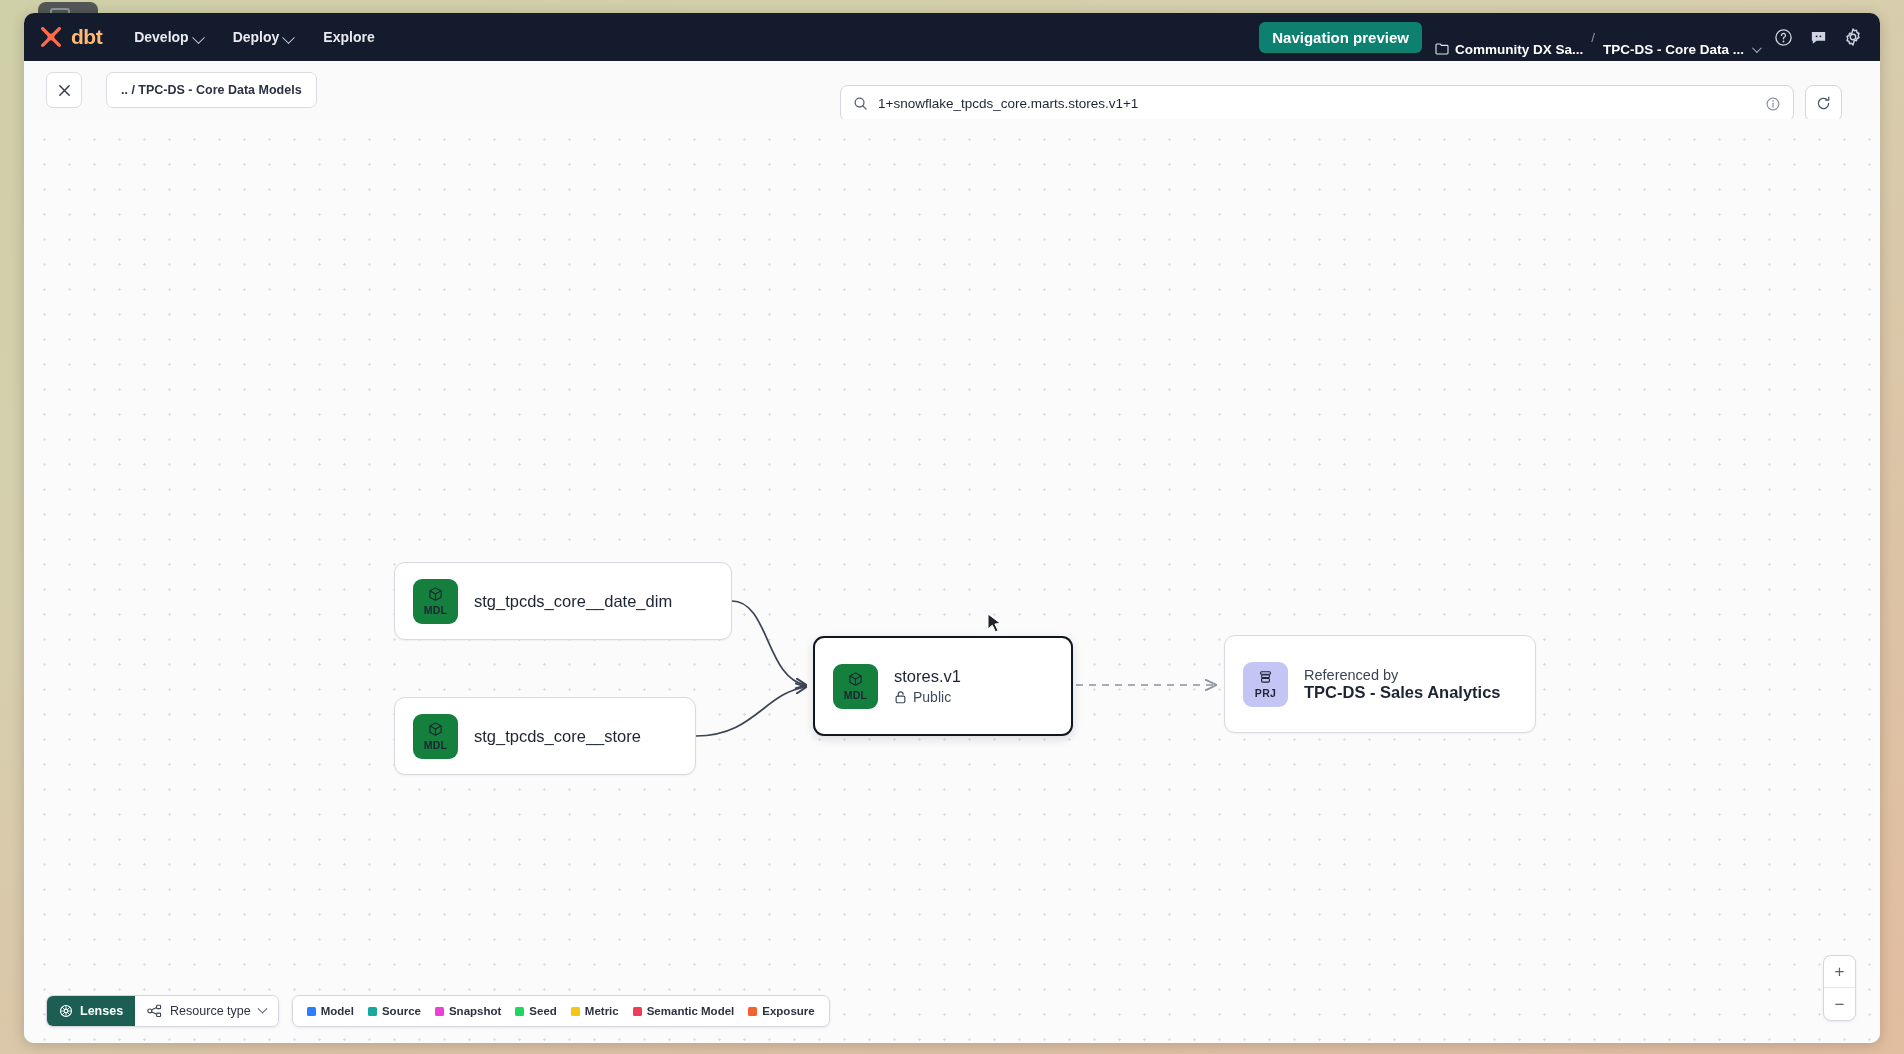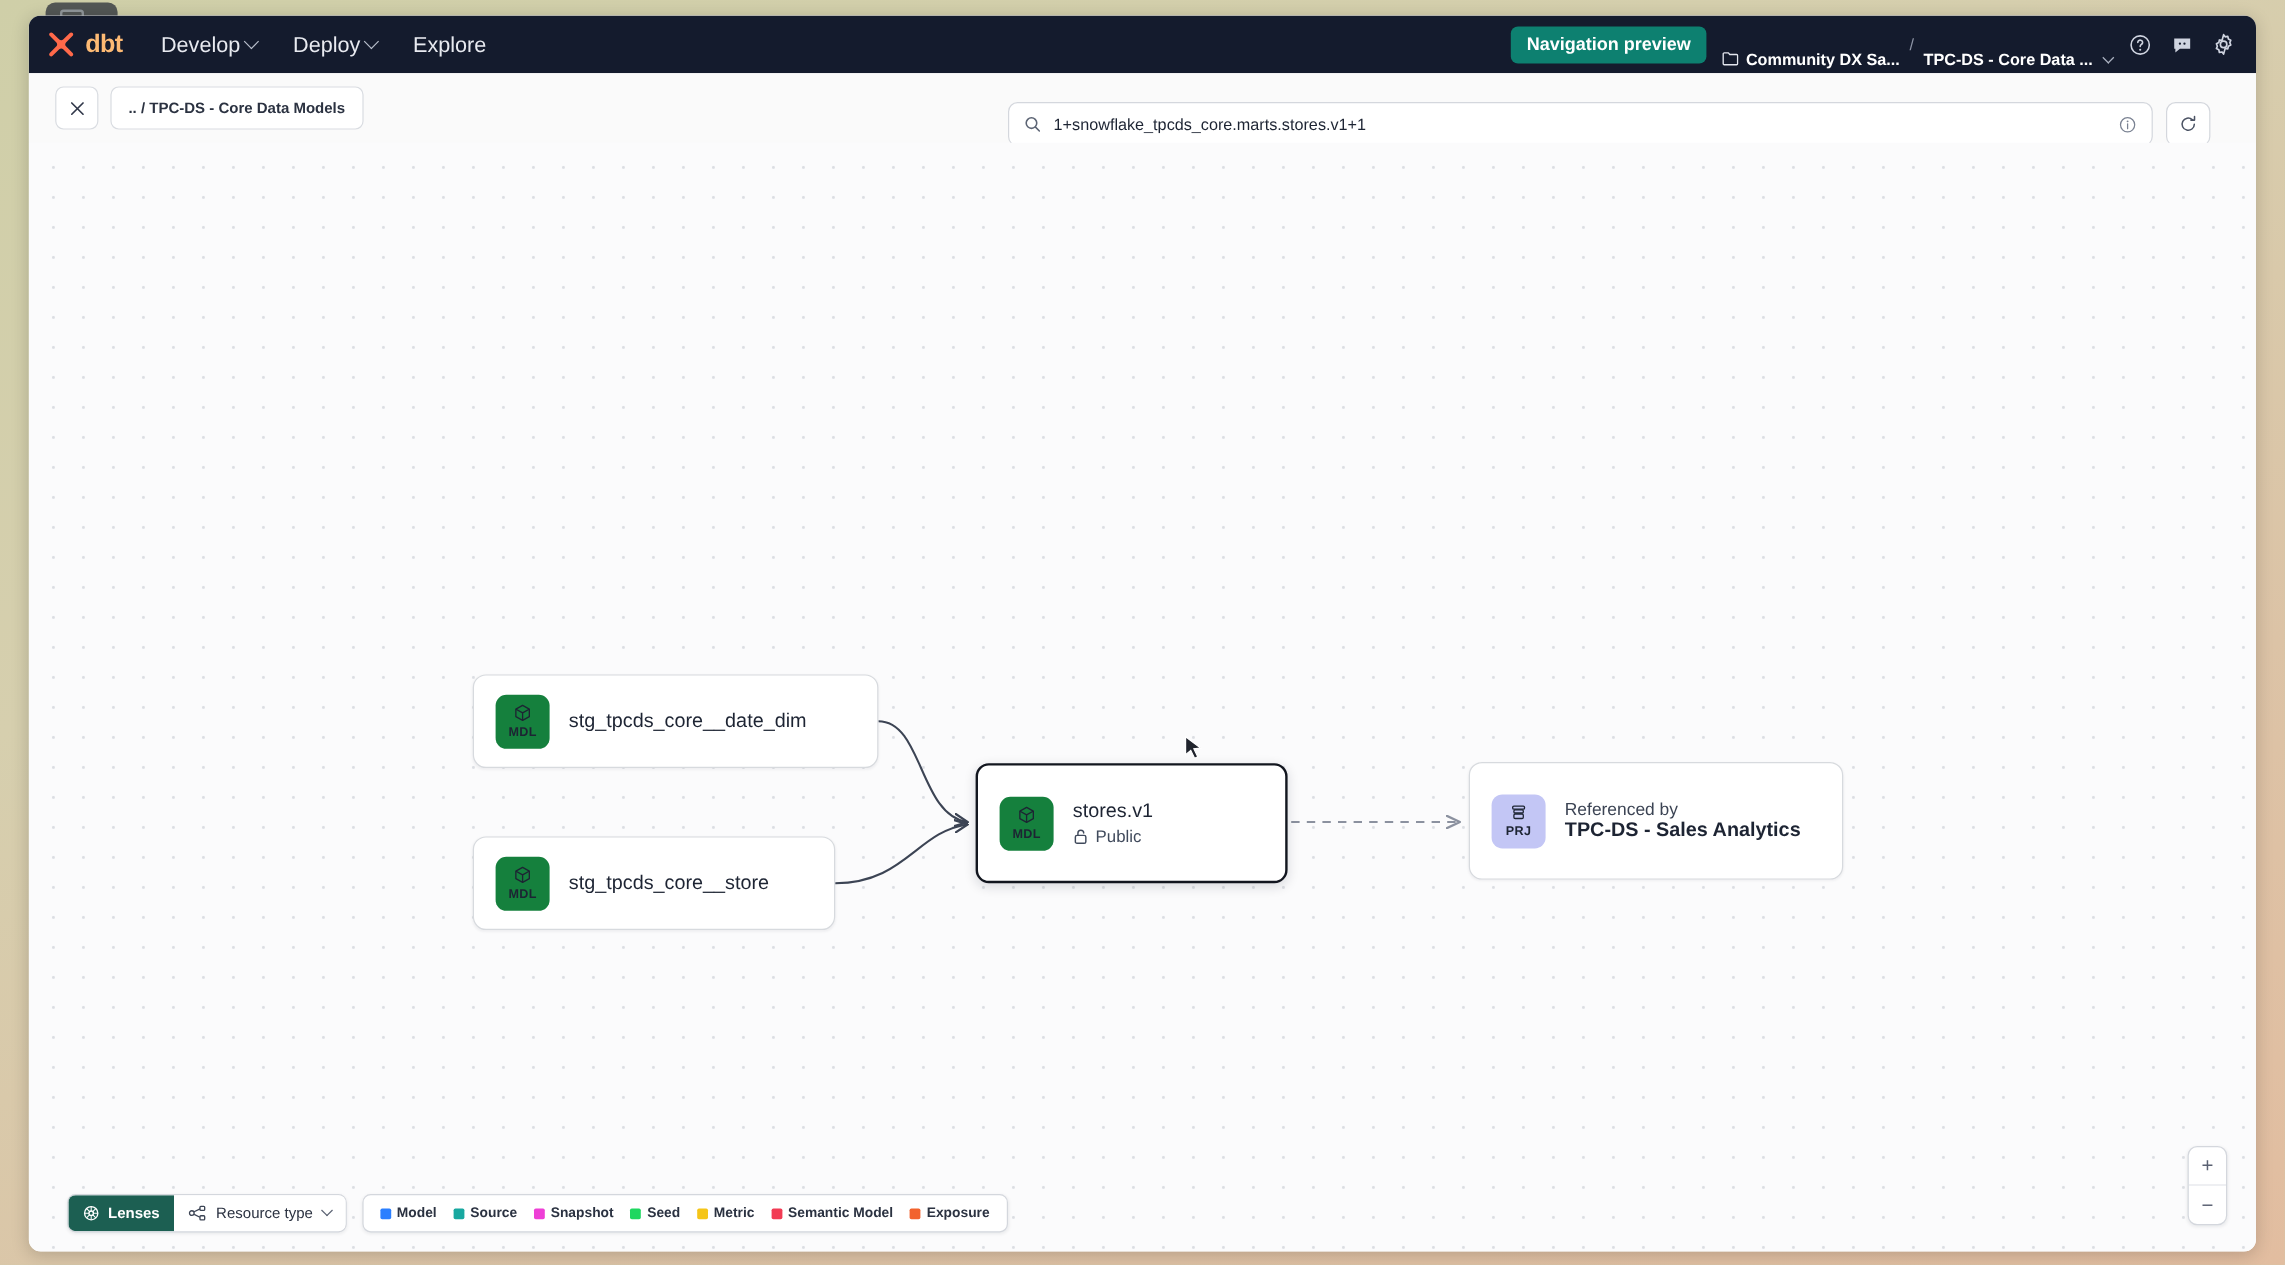--- a/index.html
+++ b/index.html
@@ -41,22 +41,22 @@
     background: #141b2d;
     display: flex; align-items: center;
     padding: 0 16px 0 14px;
     color: #fff;
   }
   .dbt-logo { display:flex; align-items:center; gap:7px; margin-right: 30px; }
   .dbt-mark { width: 26px; height: 26px; display:block; }
   .dbt-word { font-size: 21px; font-weight: 700; letter-spacing:-.5px; color:#fdba74; }
   .nav-links { display: flex; align-items: center; gap: 26px; }
   .nav-link {
-    display: flex; align-items: center; gap: 5px;
-    font-size: 18px; font-weight: 400; color: #e8eaf0;
+    display: flex; align-items: flex-end; gap: 5px;
+    font-size: 14px; font-weight: 700; color: #e8eaf0;
     cursor: pointer; padding: 5px 2px;
   }
   .chev { width: 9px; height: 9px; border-right: 1.6px solid #b9bfcc; border-bottom: 1.6px solid #b9bfcc;
           transform: rotate(45deg) translate(-2px,-2px); }
   .nav-right { margin-left: auto; display: flex; align-items: center; gap: 13px; }
   #nav-preview-badge {
     background: #0d8070; color: #fff;
     font-size: 15px; font-weight: 700;
     padding: 7px 13px; border-radius: 6px; cursor: pointer;
     white-space: nowrap;
@@ -68,21 +68,21 @@
   .chev-sm { width: 7px; height: 7px; border-right: 1.5px solid #aab1c0; border-bottom: 1.5px solid #aab1c0;
              transform: rotate(45deg) translateY(-2px); margin-left:2px; }
   .icon-btn { width: 22px; height: 22px; display:flex; align-items:center; justify-content:center; cursor:pointer; }
 
   
   #toolbar {
     position: relative; height: 58px;
     background: #fafafa;
     display: flex; align-items: center;
     padding: 0 22px;
-    gap: 10px;
+    gap: 24px;
   }
   #close-btn {
     width: 36px; height: 36px; border: 1px solid #d9dce1; border-radius: 7px;
     background: #fff; display: flex; align-items: center; justify-content: center;
     cursor: pointer; flex: none;
   }
   #breadcrumb-pill {
     height: 36px; border: 1px solid #d9dce1; border-radius: 7px; background: #fff;
     display: flex; align-items: center; padding: 0 14px;
     font-size: 12.5px; font-weight: 600; color: #2b3241; cursor: pointer;
@@ -147,21 +147,21 @@
   .node-body { display: flex; flex-direction: column; }
 
   
   #node-date-dim { left: 370px; top: 443px; width: 338px; height: 78px; }
   #node-store    { left: 370px; top: 578px; width: 302px; height: 78px; }
   #node-stores-v1{ left: 789px; top: 517px; width: 260px; height: 100px; }
   #node-prj      { left: 1200px; top: 516px; width: 312px; height: 98px; }
 
   
   #bottombar {
-    position: absolute; left: 32px; bottom: 16px;
+    position: absolute; left: 22px; bottom: 16px;
     display: flex; align-items: center; gap: 13px;
   }
   #lenses-group {
     display: flex; align-items: stretch; height: 32px;
     border: 1px solid #d4d7dd; border-radius: 7px; overflow: hidden; background: #fff;
     box-shadow: 0 1px 3px rgba(16,24,40,.08);
   }
   #lenses-btn {
     background: #1c5f52; color: #fff; font-size: 12.5px; font-weight: 600;
     display: flex; align-items: center; gap: 7px; padding: 0 12px; cursor: pointer;

